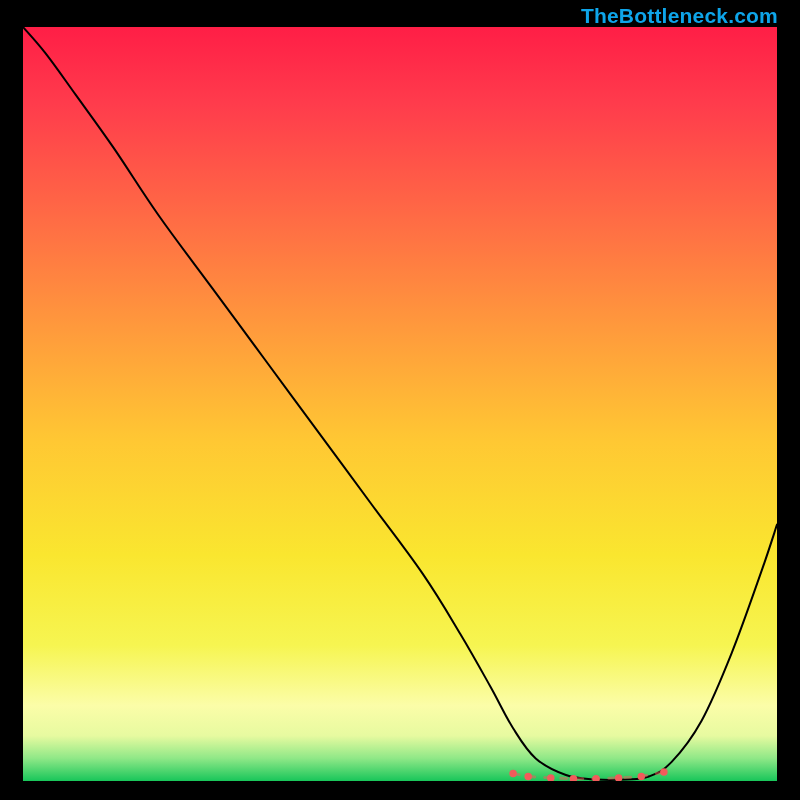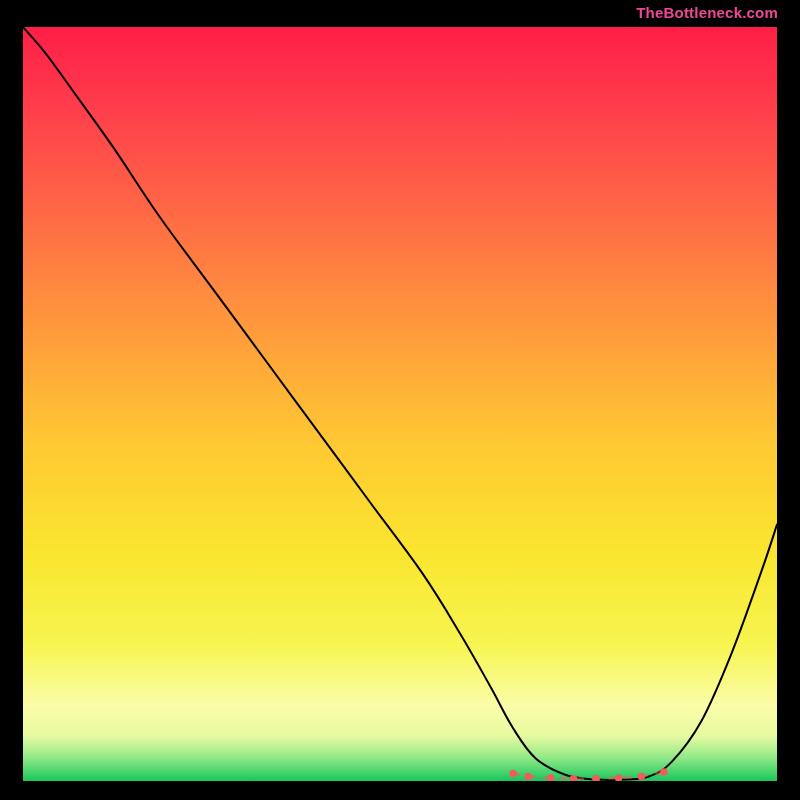--- a/index.html
+++ b/index.html
@@ -8,22 +8,22 @@
     height: 800px;
     background: #000;
     font-family: Arial, Helvetica, sans-serif;
     position: relative;
     overflow: hidden;
   }
   .watermark {
     position: absolute;
     top: 4px;
     right: 22px;
-    color: #ec4899;
-    font-size: 15px;
+    color: #0ea5e9;
+    font-size: 21px;
     font-weight: 600;
     letter-spacing: 0.2px;
     z-index: 3;
   }
   .plot {
     position: absolute;
     left: 23px;
     top: 27px;
     width: 754px;
     height: 754px;

